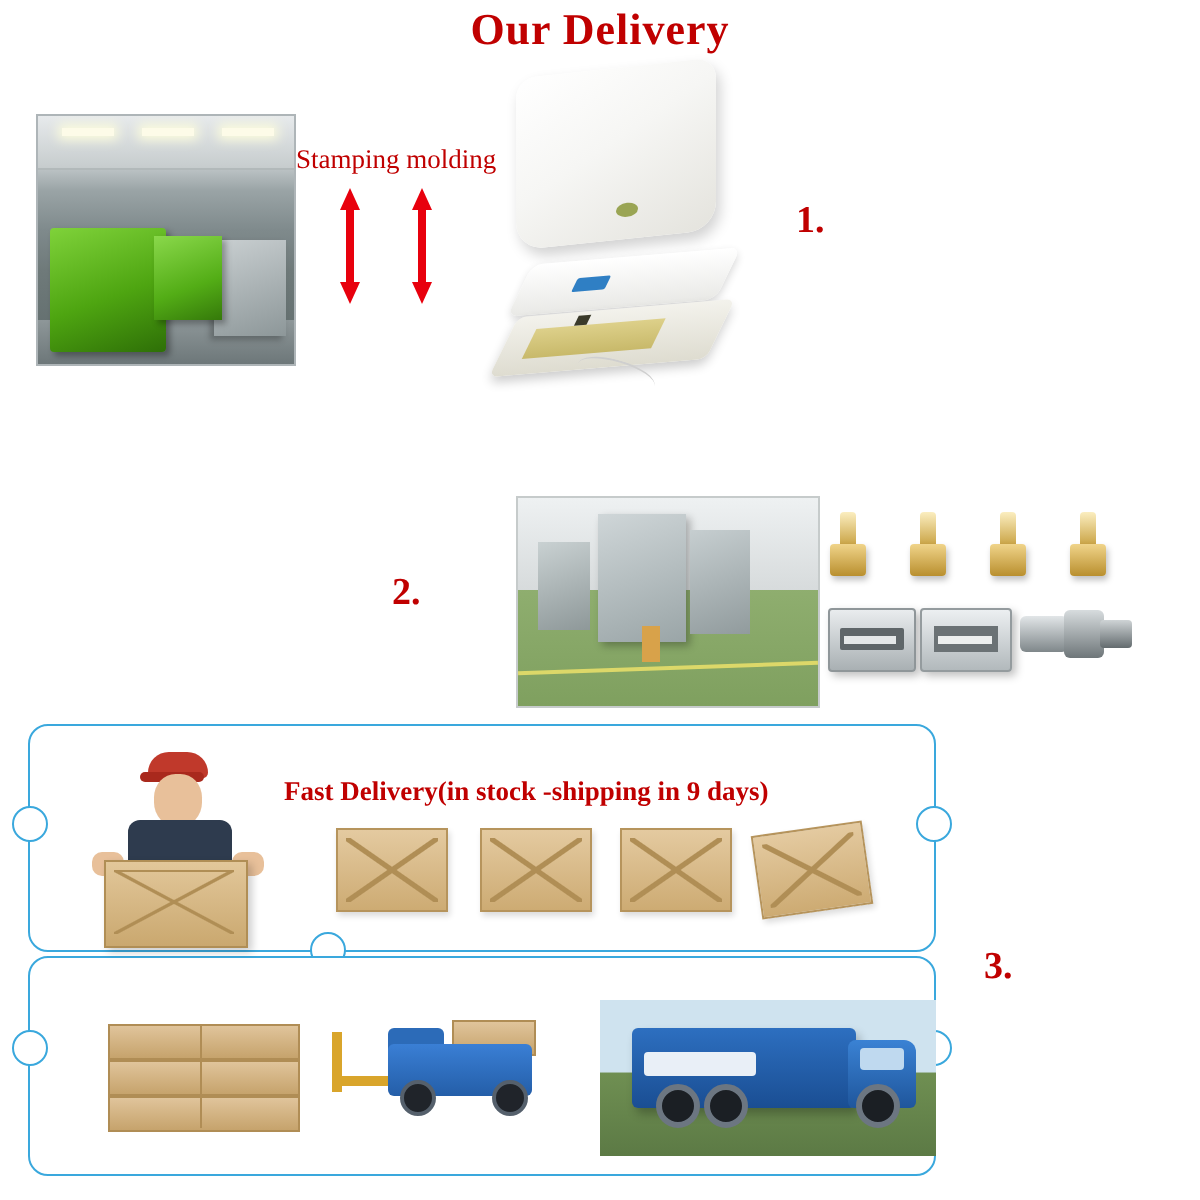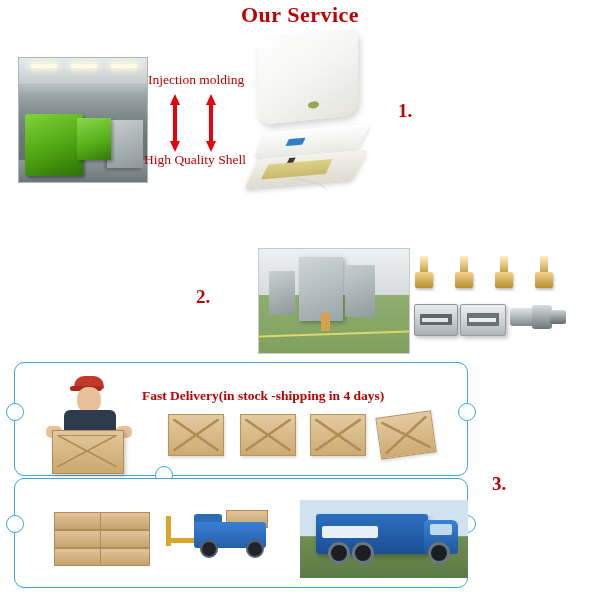--- a/index.html
+++ b/index.html
@@ -595,35 +595,34 @@
   }
   .lorry .wheel.w1 { left: 28px; }
   .lorry .wheel.w2 { left: 52px; }
   .lorry .wheel.w3 { left: 128px; }
 </style>
 </head>
 <body>
 
 <div class="stage">
 
-  <div class="title">Our Service</div>
+  <div class="title">Our Delivery</div>
 
   <div class="factory-photo">
     <div class="ceiling"></div>
     <div class="lamp l1"></div>
     <div class="lamp l2"></div>
     <div class="lamp l3"></div>
     <div class="floor"></div>
     <div class="grey-box"></div>
     <div class="green-machine"></div>
     <div class="green-machine2"></div>
   </div>
 
-  <div class="label-injection">Injection molding</div>
-  <div class="label-shell">High Quality Shell</div>
+  <div class="label-injection">Stamping molding</div>
 
   <div class="arrow-pair">
     <div class="arrow a1">
       <div class="head-up"></div>
         <div class="shaft"></div>
         <div class="head-down"></div>
     </div>
     <div class="arrow a2">
       <div class="head-up"></div>
         <div class="shaft"></div>
@@ -695,21 +694,21 @@
     <div class="notch left"></div>
     <div class="notch right"></div>
     <div class="notch bottom-mid"></div>
   </div>
 
   <div class="ticket t2">
     <div class="notch left"></div>
     <div class="notch right"></div>
   </div>
 
-  <div class="label-delivery">Fast Delivery(in stock -shipping in 4 days)</div>
+  <div class="label-delivery">Fast Delivery(in stock -shipping in 9 days)</div>
 
   <div class="man">
     <div class="cap"></div>
     <div class="head"></div>
     <div class="torso"></div>
     <div class="arm-l"></div>
     <div class="arm-r"></div>
     <div class="box"></div>
   </div>
 

